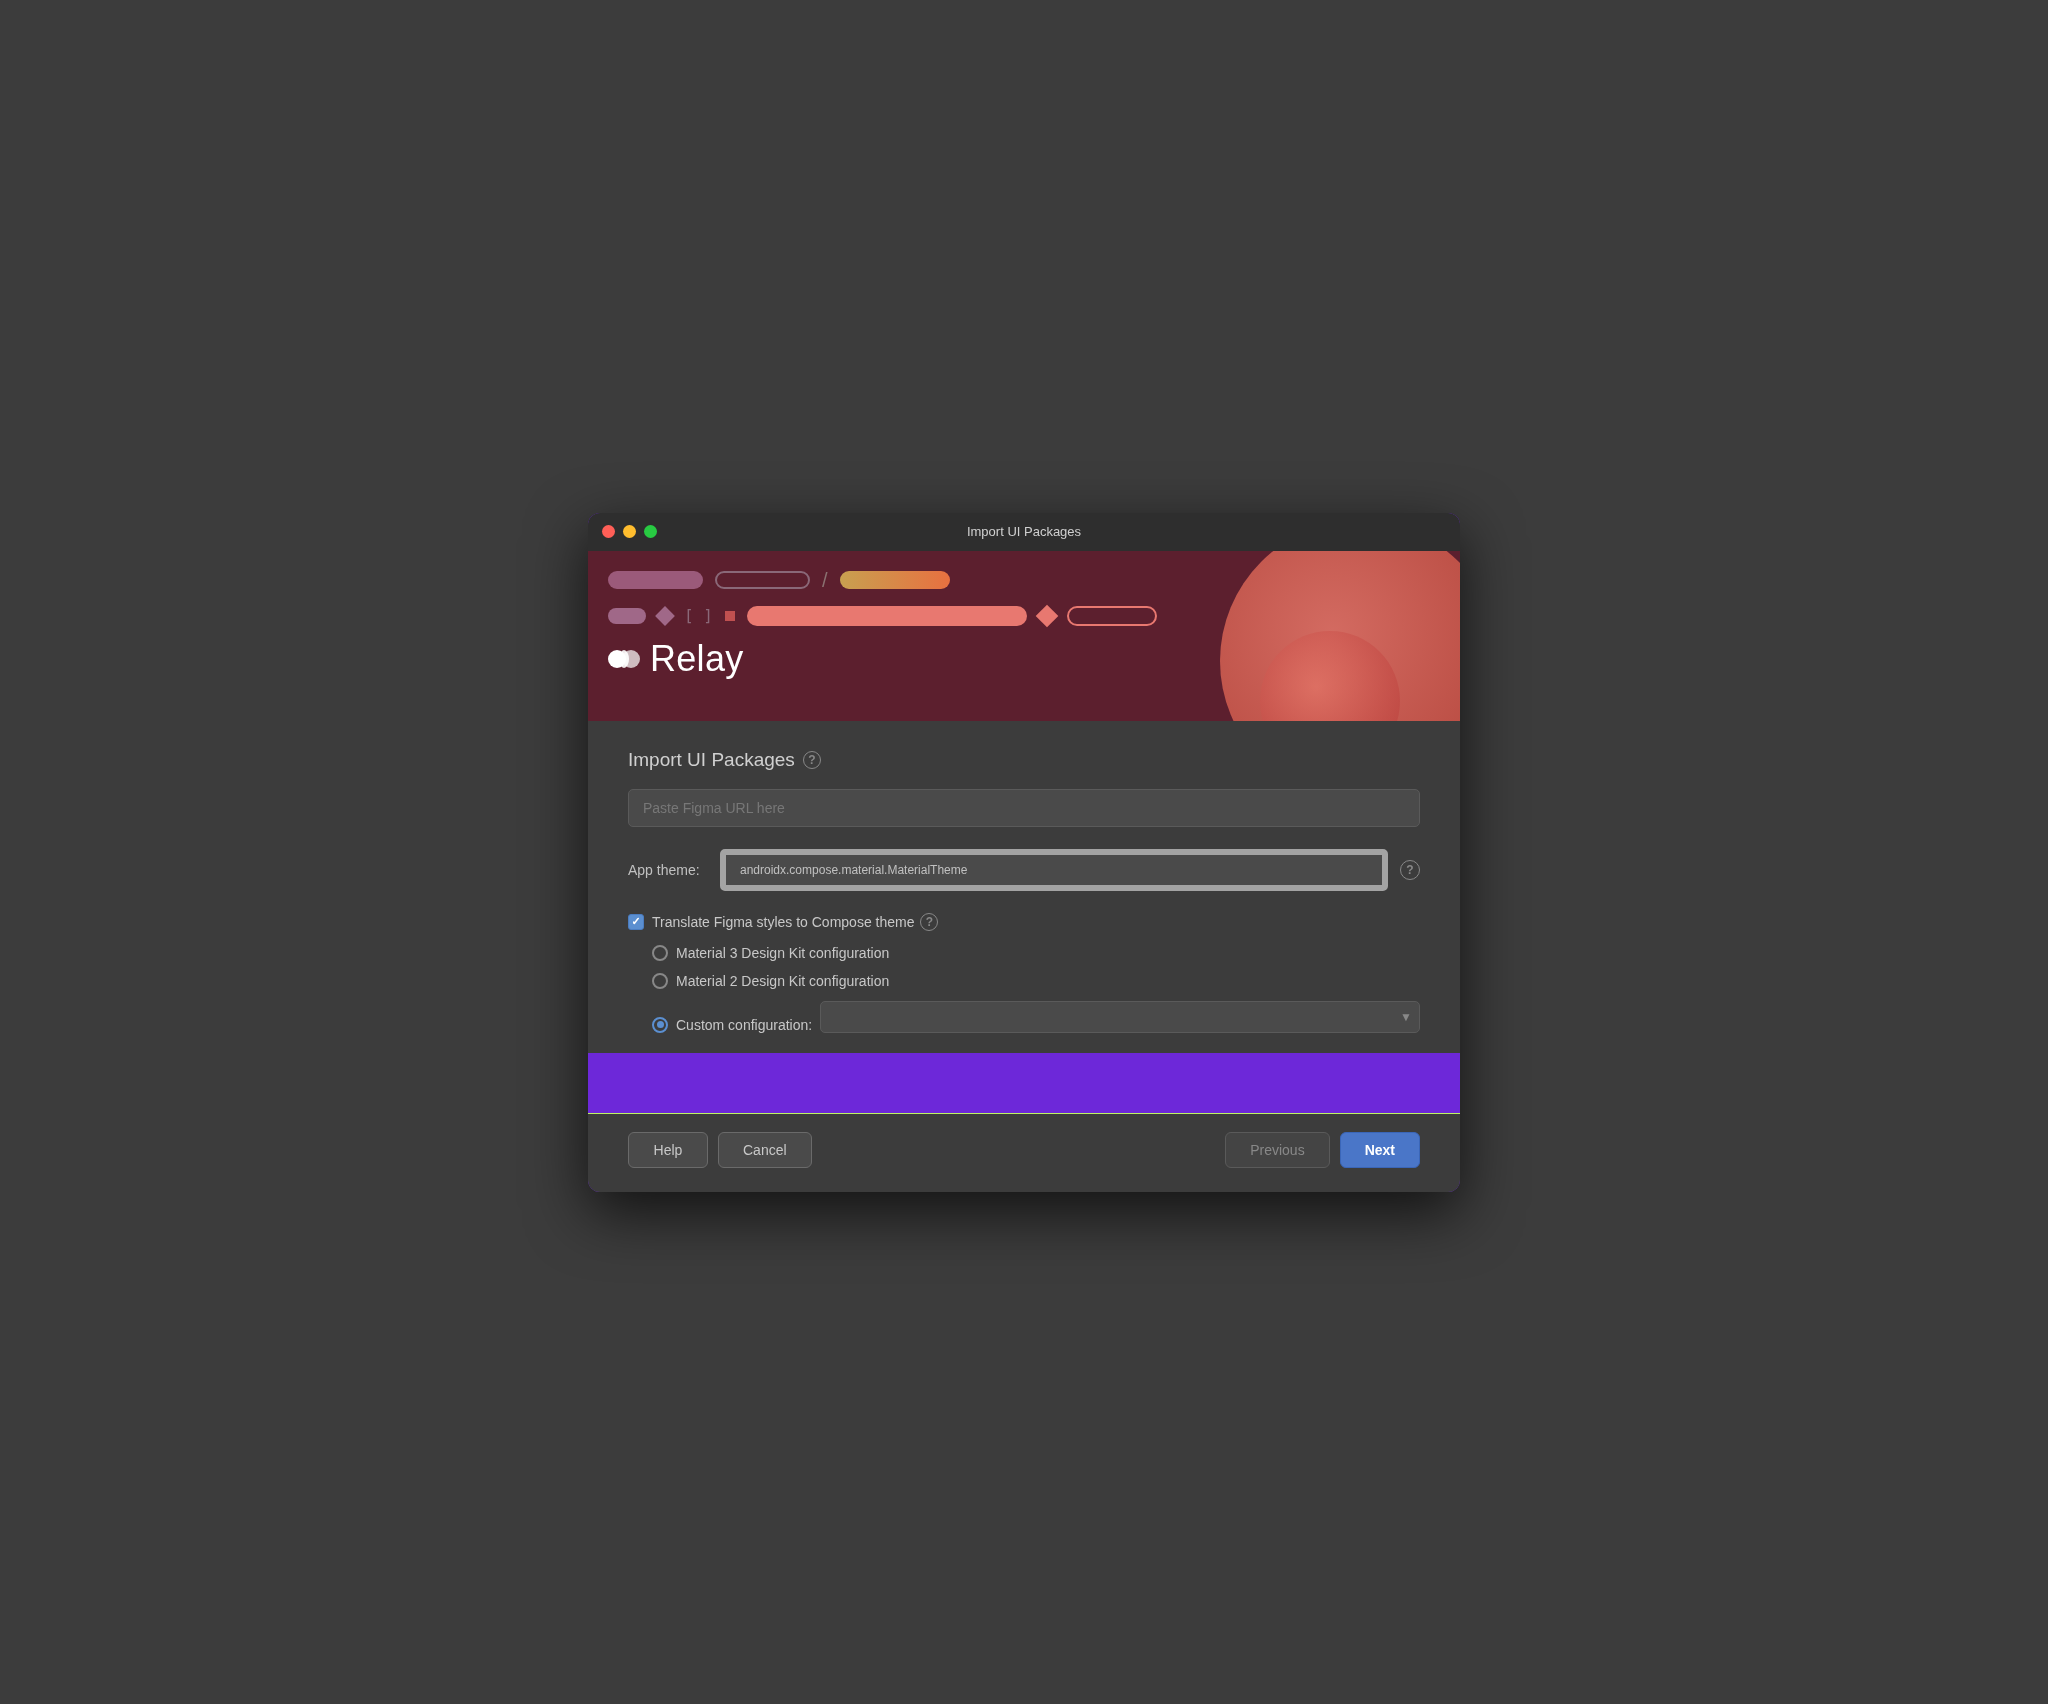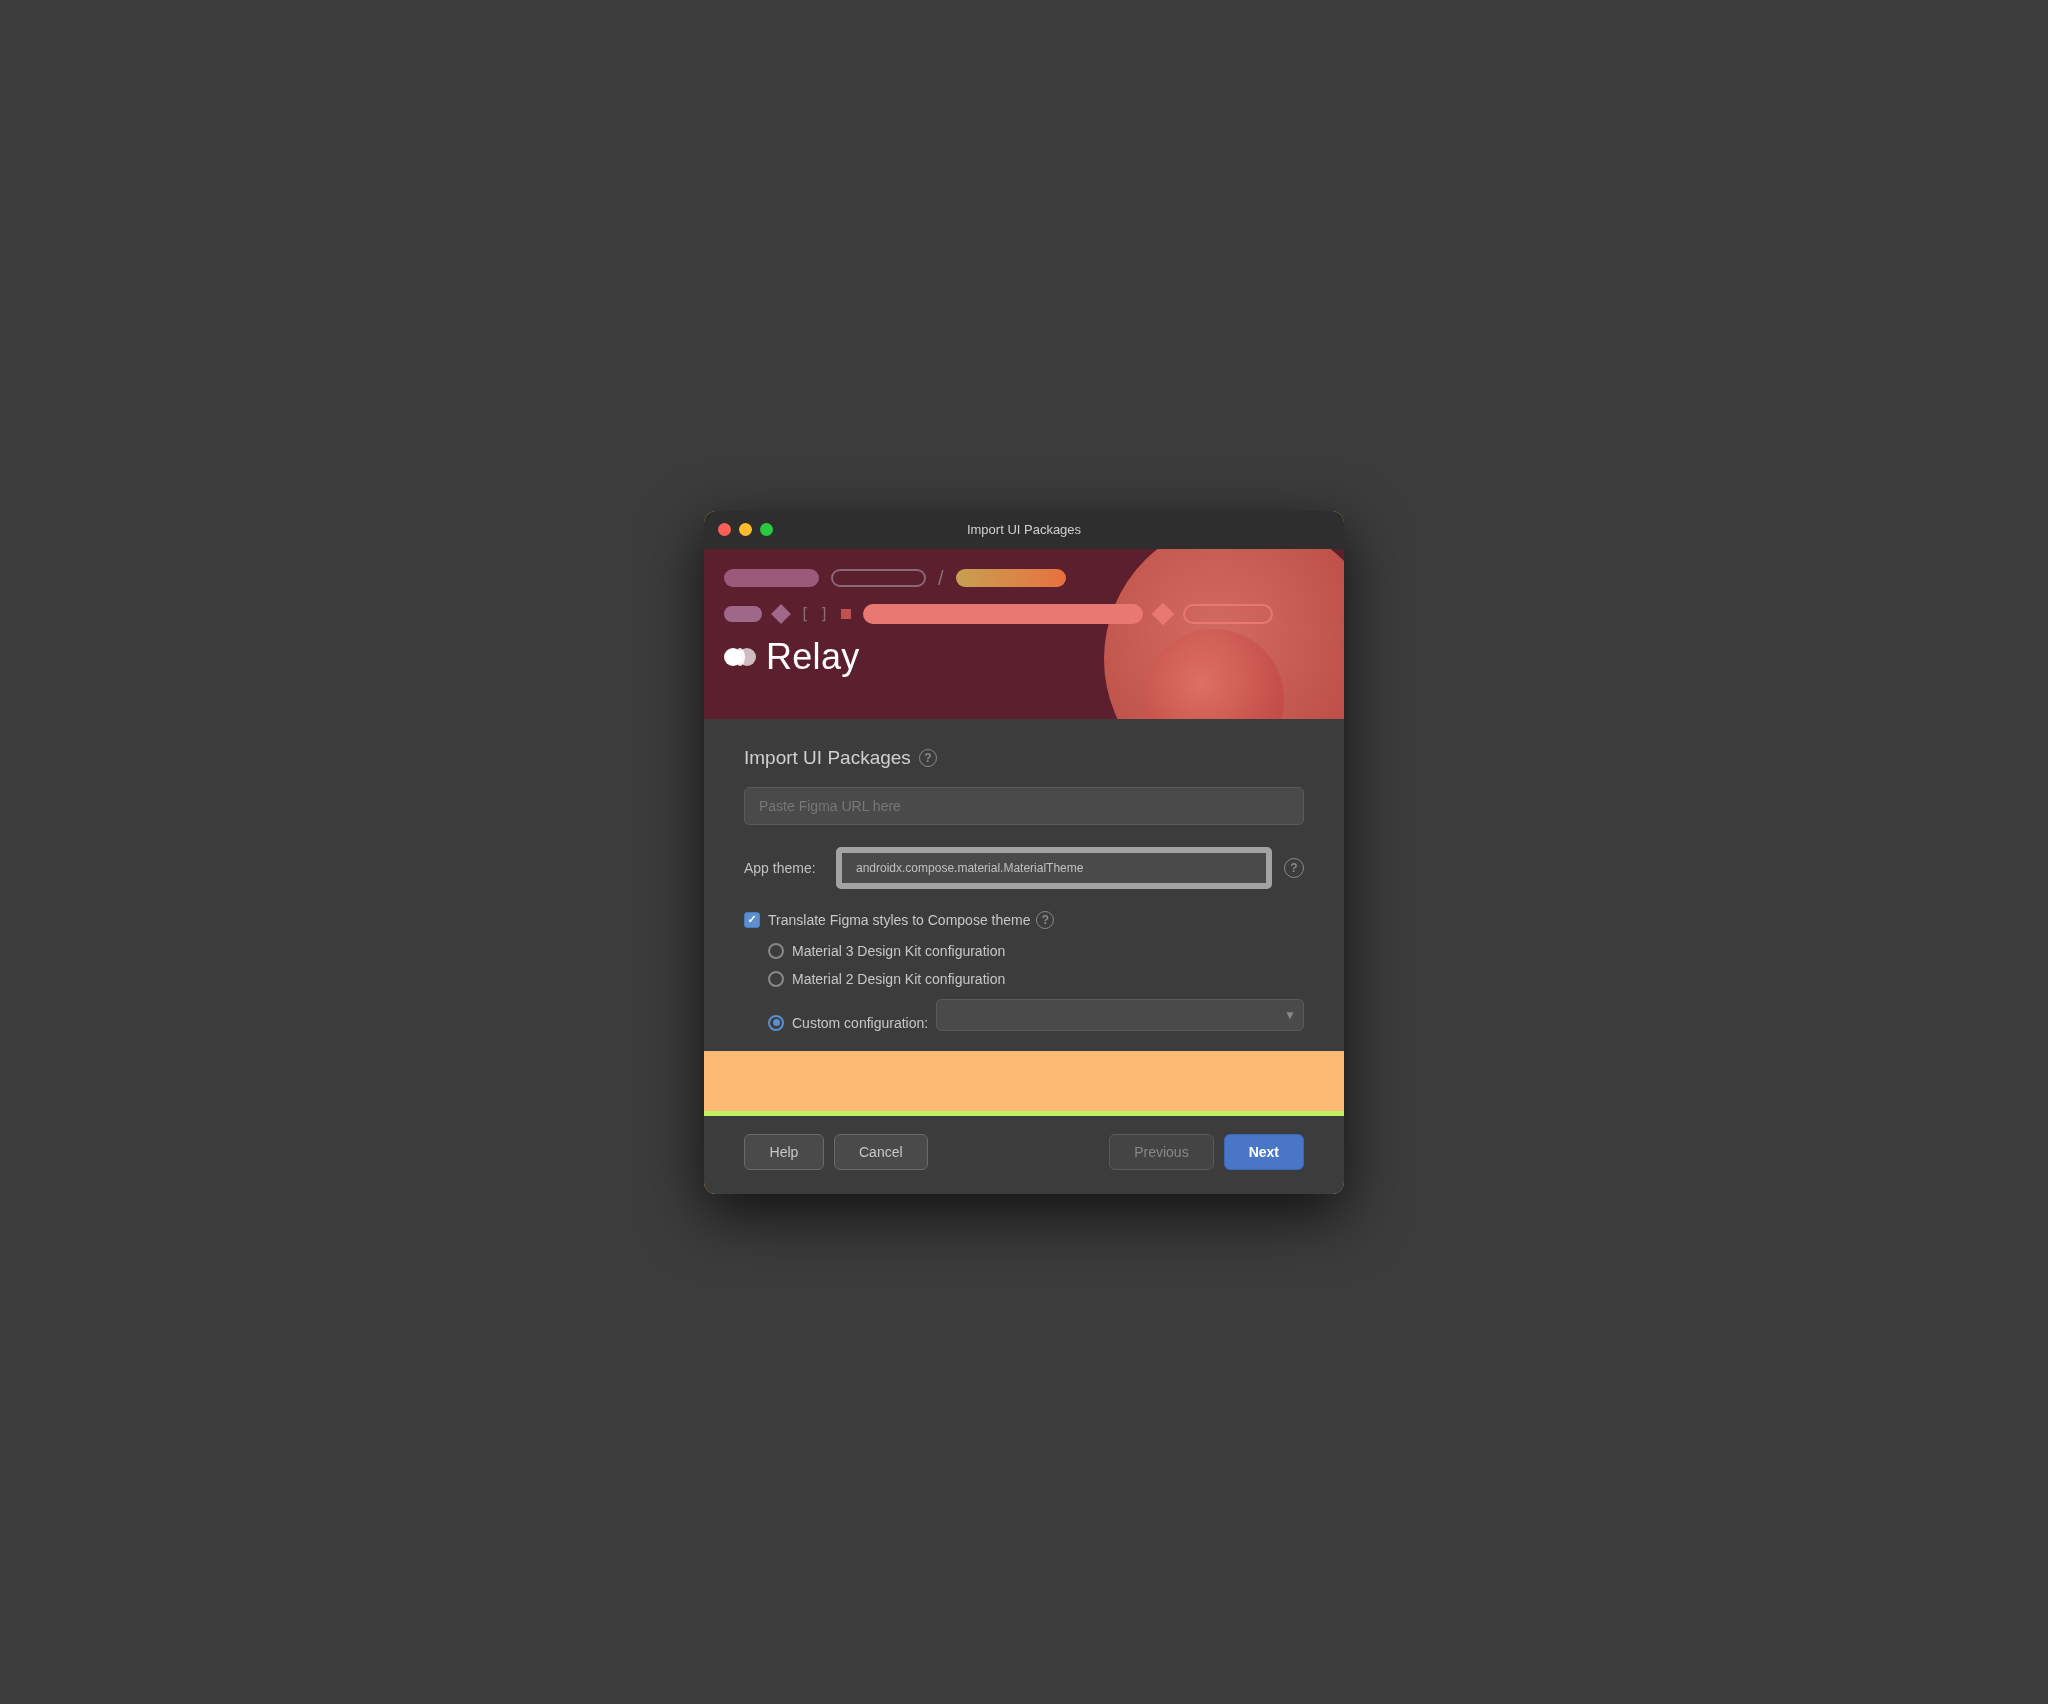--- a/index.html
+++ b/index.html
@@ -6,22 +6,22 @@
     body {
       font-family: -apple-system, BlinkMacSystemFont, 'Segoe UI', sans-serif;
       background: #3c3c3c;
       display: flex;
       justify-content: center;
       align-items: center;
       min-height: 100vh;
       padding: 20px;
     }
     .window {
-      width: 640px;
-      background: #fdba74;
+      width: 872px;
+      background: #6d28d9;
       border-radius: 12px;
       overflow: hidden;
       box-shadow: 0 20px 60px rgba(0,0,0,0.7);
     }
     
     .title-bar {
       background: #2e2e2e;
       height: 38px;
       display: flex;
       align-items: center;
@@ -357,21 +357,21 @@
       color: #888;
       font-size: 12px;
     }
     
     .bottom-bar {
       display: flex;
       align-items: center;
       justify-content: space-between;
       padding: 18px 40px 24px 40px;
       background: #3c3c3c;
-      border-top: 5px solid #bef264;
+      border-top: 1px solid #bef264;
       margin-top: 60px;
     }
     .bottom-left {
       display: flex;
       gap: 10px;
     }
     .bottom-right {
       display: flex;
       gap: 10px;
       margin-left: 40px;

